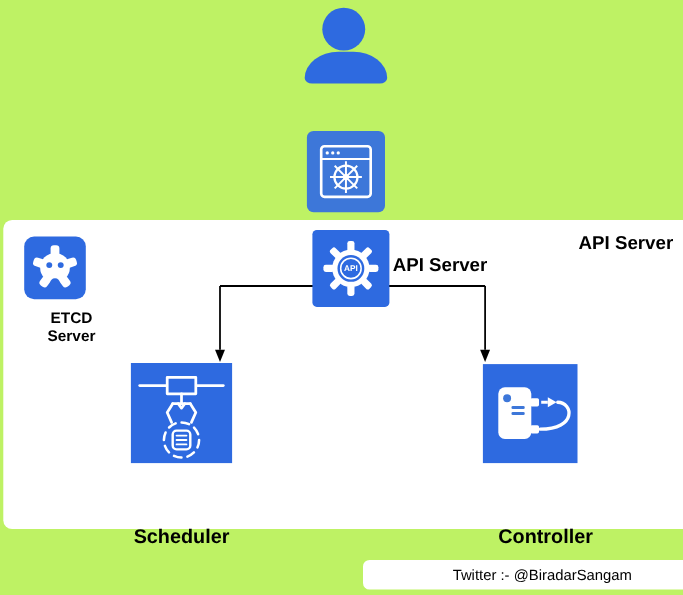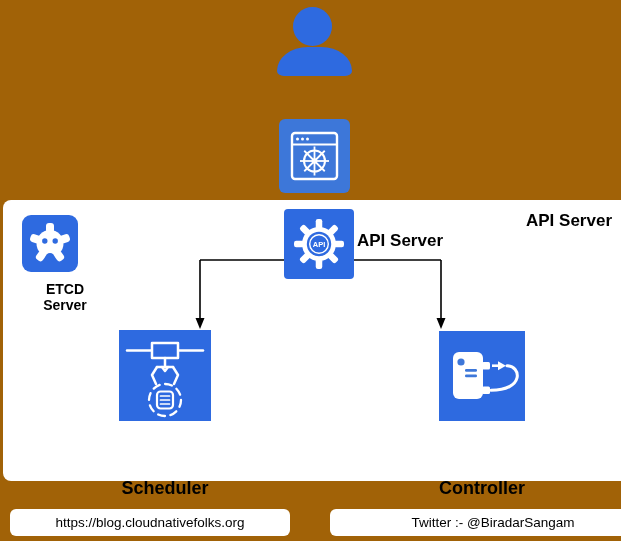--- a/index.html
+++ b/index.html
@@ -1,17 +1,17 @@
 <!DOCTYPE html>
 <html><head>
 <meta charset="utf-8">
 <style>
   html,body{margin:0;padding:0;background:#000;}
   #stage{
-    position:relative;width:621px;height:541px;background:#a16207;overflow:hidden;
+    position:relative;width:621px;height:541px;background:#bef264;overflow:hidden;
     font-family:"Liberation Sans", sans-serif;color:#000;
   }
   .abs{position:absolute;}
   
   .person-head{left:293px;top:7px;width:39px;height:39px;border-radius:50%;background:#2e6ae0;}
   .person-body{left:277px;top:47px;width:75px;height:29px;background:#2e6ae0;
     border-radius:36px 36px 8px 8px / 28px 28px 6px 6px;}
   
   .tile{display:flex;align-items:center;justify-content:center;background:#2e6ae0;z-index:3;}
   .tile-kubectl{left:279px;top:119px;width:71px;height:74px;border-radius:6px;background:#3d77d9;}
@@ -22,21 +22,21 @@
   
   .panel{left:3px;top:200px;width:618px;height:281px;background:#fff;border-radius:8px 0 0 8px;z-index:1;}
   .connectors{left:0;top:0;width:621px;height:541px;z-index:2;pointer-events:none;}
   
   .lbl{font-weight:bold;z-index:4;white-space:nowrap;}
   .panel-title{top:211px;right:9px;font-size:17px;text-align:right;}
   .api-label{left:357px;top:231px;font-size:17px;}
   .etcd-label{left:16px;top:282px;width:98px;font-size:14px;line-height:15.5px;text-align:center;}
   .node-label{font-size:18px;text-align:center;margin-top:47px;}
   .scheduler-label{left:109px;top:431px;width:112px;}
-  .controller-label{left:429px;top:431px;width:106px;}
+  .controller-label{left:443px;top:431px;width:106px;}
   
   .footer-box{top:509px;height:27px;background:#fff;border-radius:6px;z-index:4;
     display:flex;align-items:center;justify-content:center;font-size:13.5px;}
   .footer-left{left:10px;width:280px;}
   .footer-right{left:330px;width:286px;padding-left:20px;}
 </style>
 </head>
 <body>
 
 <div id="stage">
@@ -148,20 +148,17 @@
       <rect x="26" y="43.5" width="12" height="2.8" rx="1.2" fill="#3d77d9"></rect>
       <rect x="43" y="31" width="8" height="7.5" rx="1.5" fill="#fff"></rect>
       <rect x="43" y="55.5" width="8" height="7.5" rx="1.5" fill="#fff"></rect>
       <line x1="53" y1="34.7" x2="59" y2="34.7" stroke="#fff" stroke-width="2.6"></line>
       <polygon points="59,30.2 67,34.7 59,39.2" fill="#fff"></polygon>
       <path d="M68,34.7 C82,34.7 86,59.2 52,59.2" fill="none" stroke="#fff" stroke-width="3" stroke-linecap="round"></path>
     </svg>
   </div>
   <div class="abs lbl node-label controller-label">Controller</div>
 
-  <div class="abs footer-box footer-left">
-    <span>https://blog.cloudnativefolks.org</span>
-  </div>
   <div class="abs footer-box footer-right">
     <span>Twitter :- @BiradarSangam</span>
   </div>
 
 </div>
 
 </body></html>

